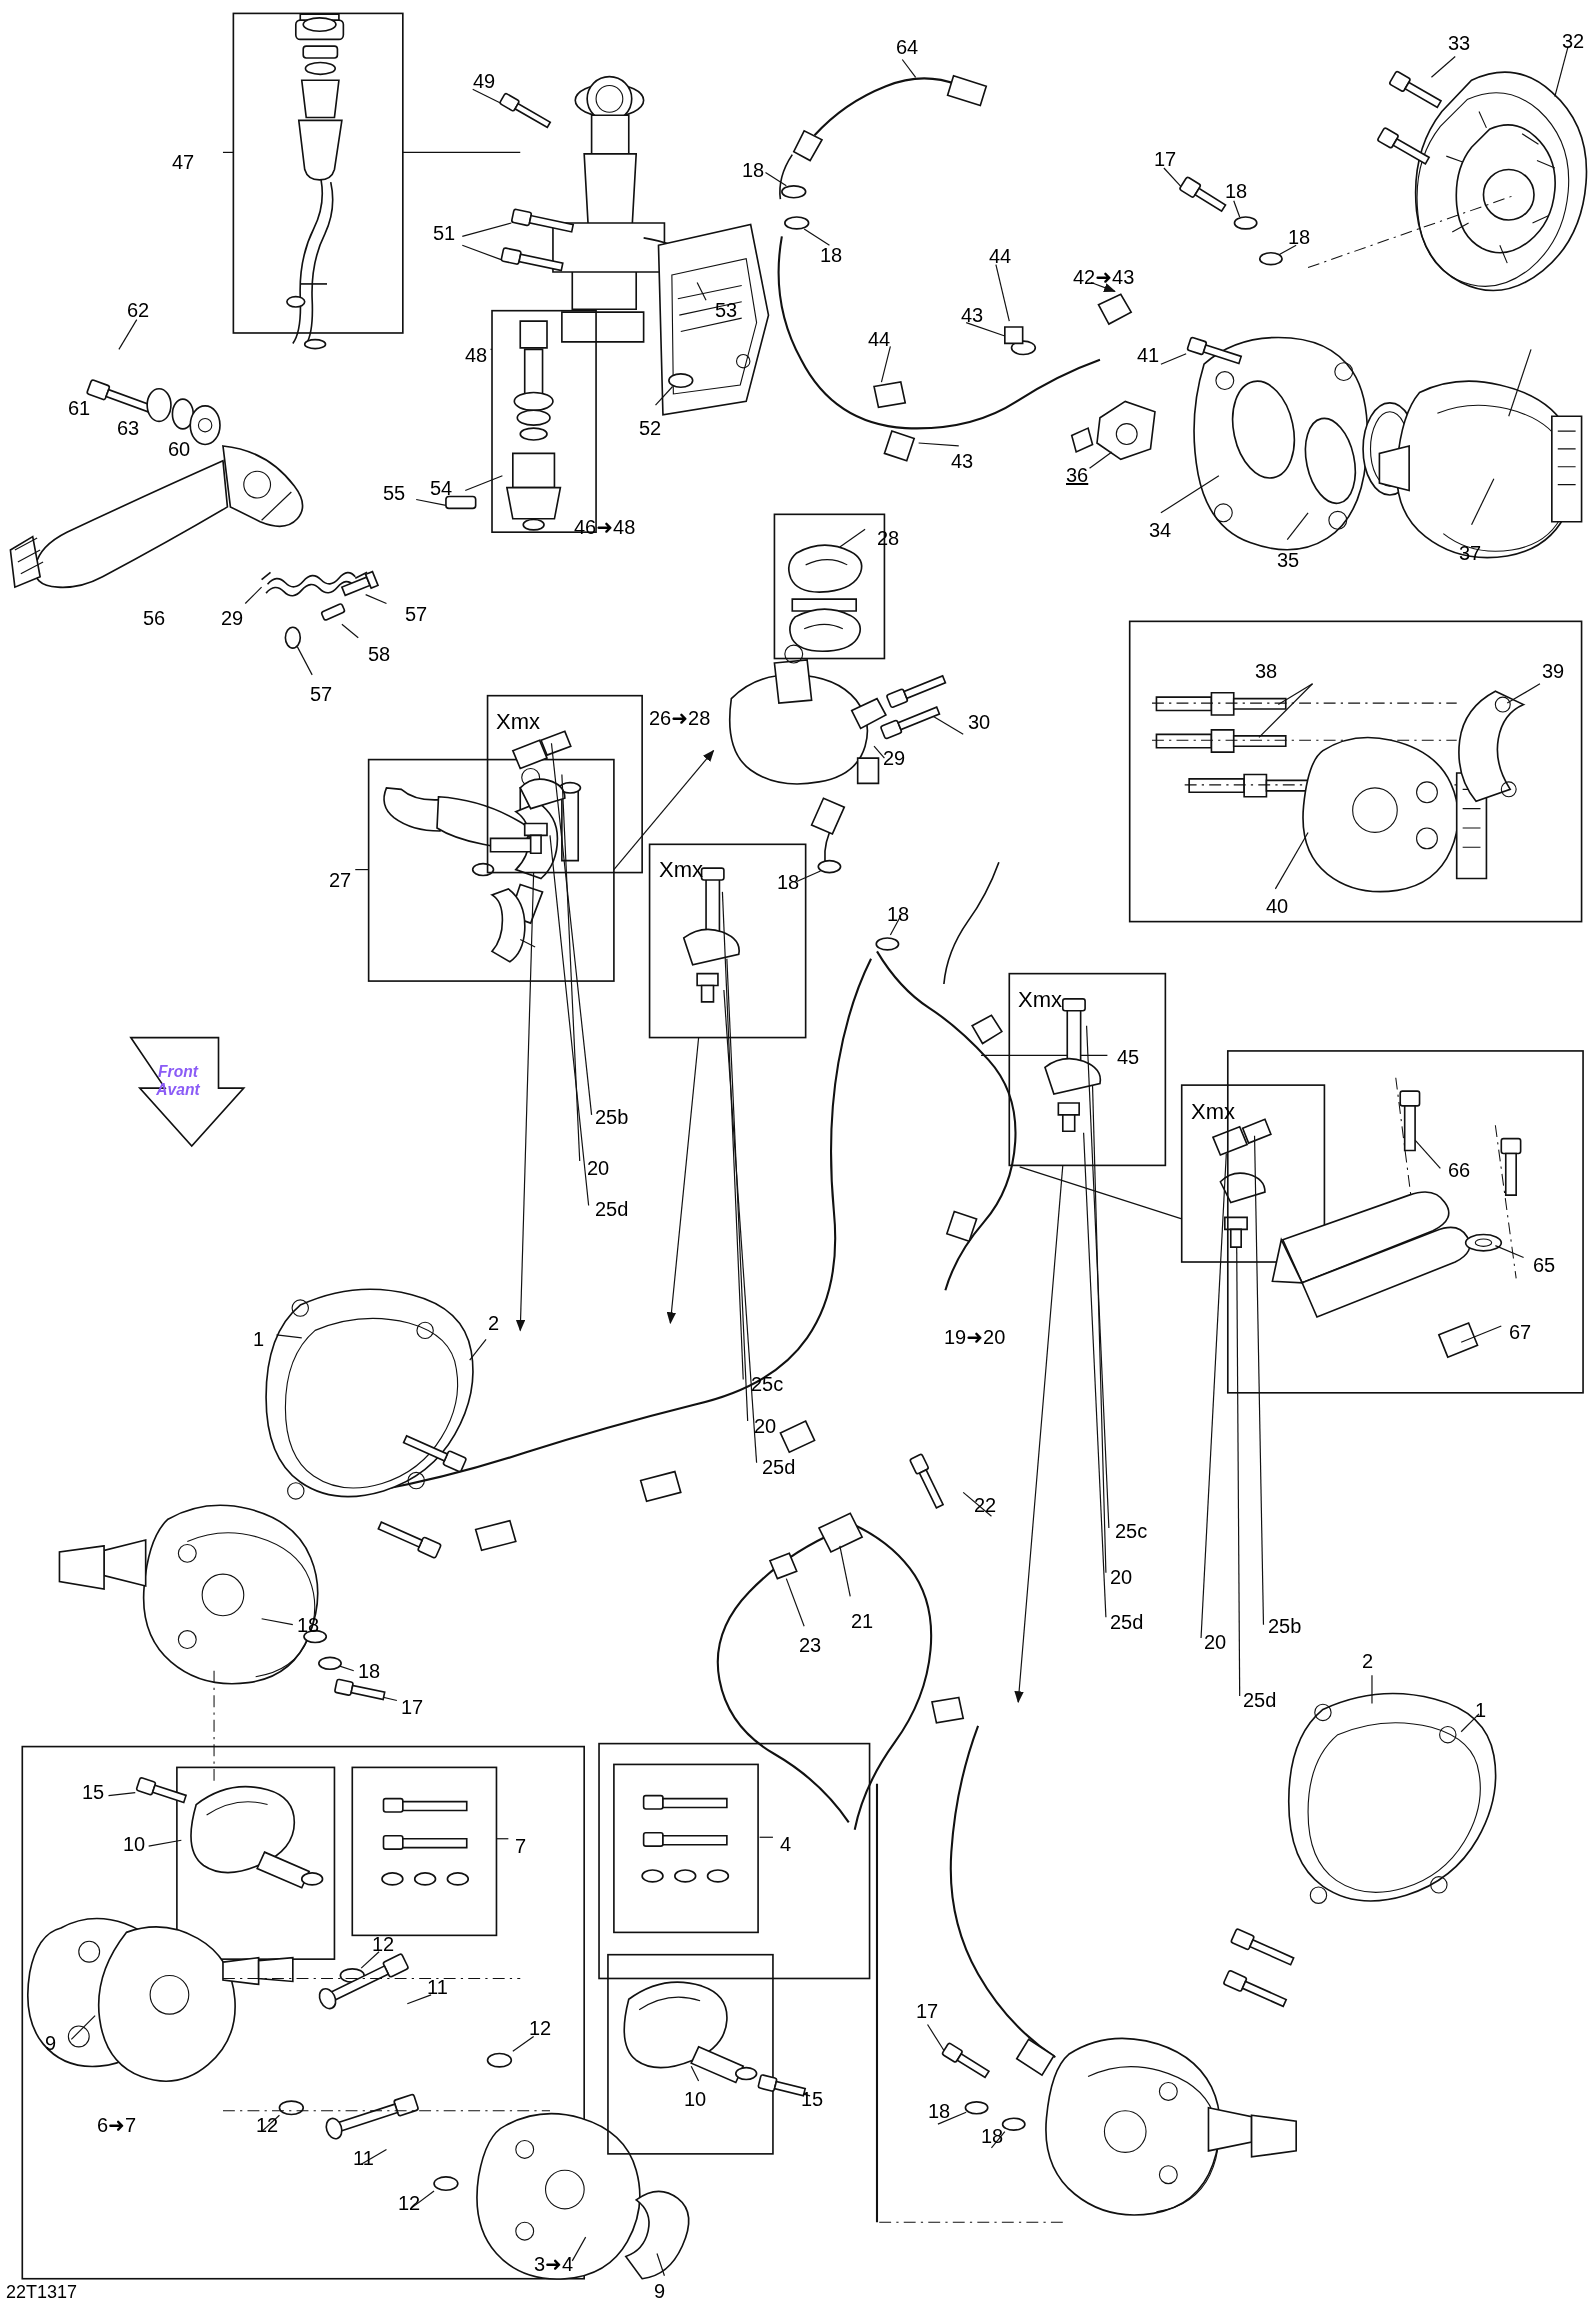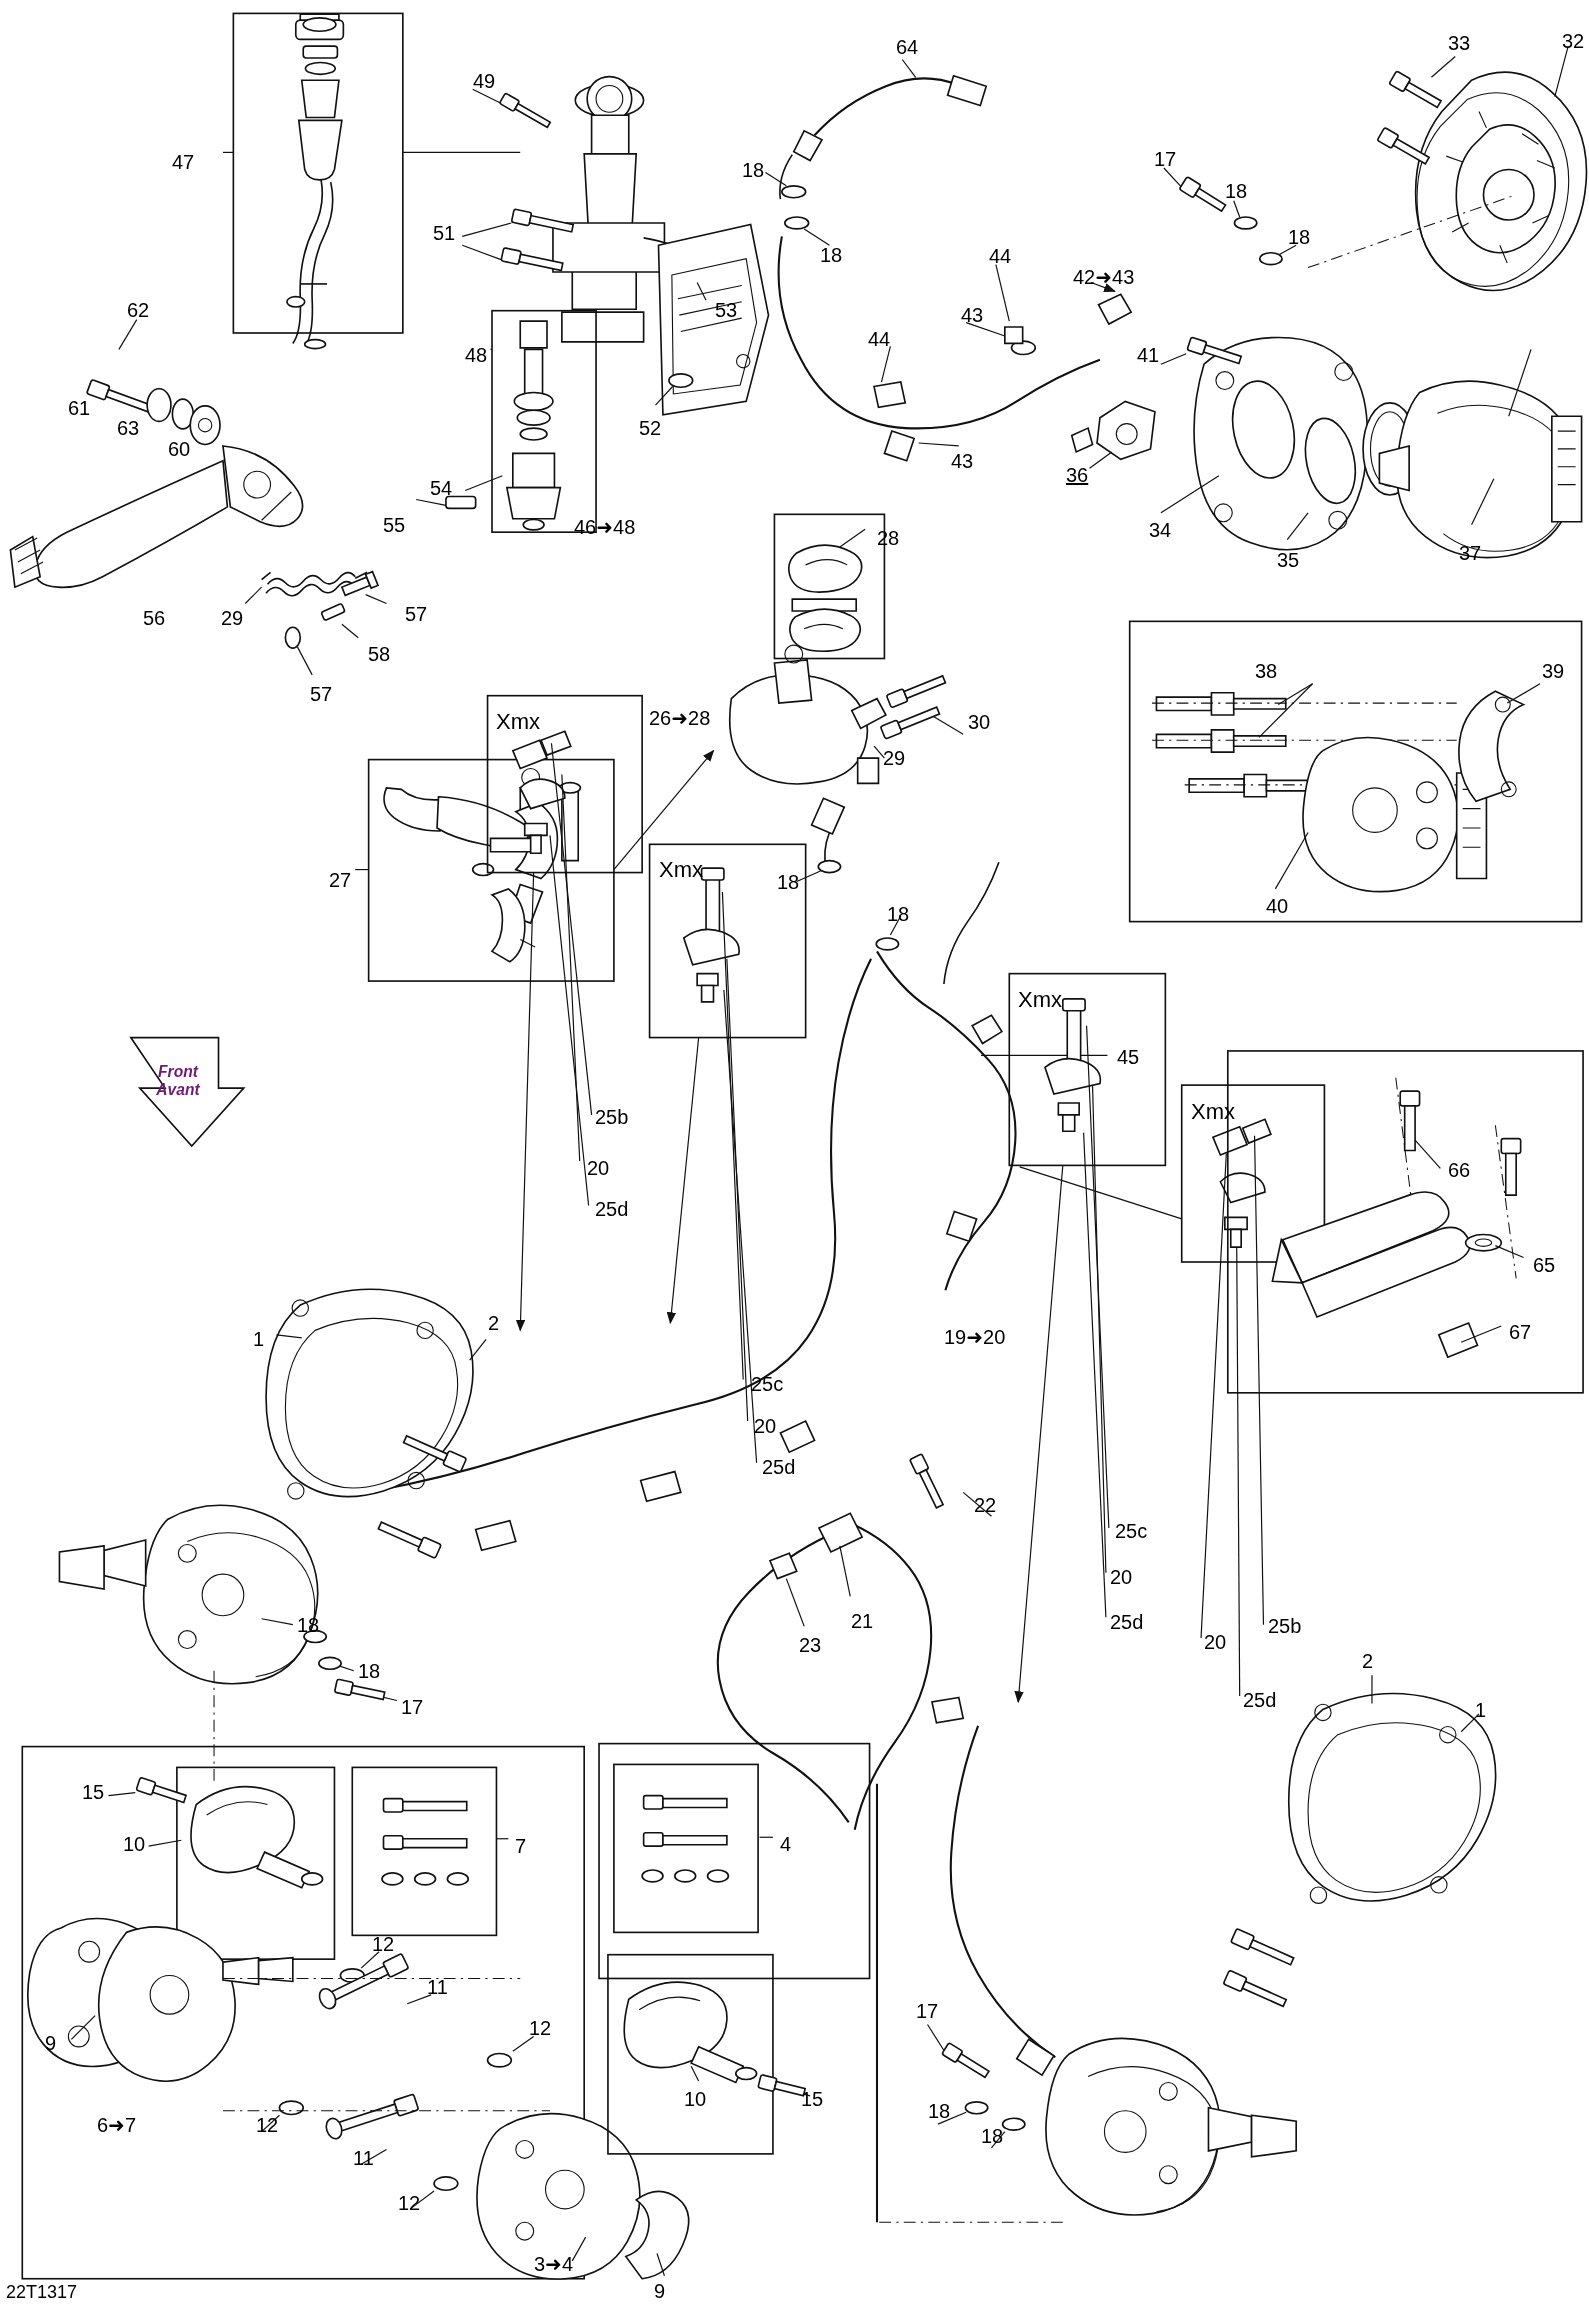--- a/index.html
+++ b/index.html
@@ -41,21 +41,21 @@
     bottom: 4.5px;
     font-size: 18px;
     color: #000;
     font-family: "Liberation Sans", sans-serif;
   }
   .frontbox {
     position: absolute;
     font-size: 15.6px;
     font-weight: bold;
     font-style: italic;
-    color: #701a75;
+    color: #8b5cf6;
     line-height: 1.15;
     text-align: center;
   }
 </style>
 </head>
 <body>
 
 <div id="sheet">
 
   <svg class="art" viewBox="0 0 2138 3104" xmlns="http://www.w3.org/2000/svg">
@@ -696,21 +696,21 @@
       <div class="lbl" style="left: 68px; top: 398px;">61</div>
       <div class="lbl" style="left: 639px; top: 418px;">52</div>
       <div class="lbl" style="left: 117px; top: 418px;">63</div>
       <div class="lbl" style="left: 168px; top: 439px;">60</div>
       <div class="lbl" style="left: 430px; top: 478px;">54</div>
       <div class="lbl" style="left: 951px; top: 451px;">43</div>
       <div class="lbl" style="left: 1066px; top: 465px; text-decoration: underline;">36</div>
       <div class="lbl" style="left: 1149px; top: 520px;">34</div>
       <div class="lbl" style="left: 1277px; top: 550px;">35</div>
       <div class="lbl" style="left: 1459px; top: 543px;">37</div>
-      <div class="lbl" style="left: 383px; top: 483px; margin-top: 32px;">55</div>
+      <div class="lbl" style="left: 383px; top: 483px;">55</div>
       <div class="lbl" style="left: 574px; top: 517px;">46➜48</div>
       <div class="lbl" style="left: 877px; top: 528px;">28</div>
       <div class="lbl" style="left: 143px; top: 608px;">56</div>
       <div class="lbl" style="left: 221px; top: 608px;">29</div>
       <div class="lbl" style="left: 405px; top: 604px;">57</div>
       <div class="lbl" style="left: 368px; top: 644px;">58</div>
       <div class="lbl" style="left: 310px; top: 684px;">57</div>
       <div class="lbl" style="left: 1255px; top: 661px;">38</div>
       <div class="lbl" style="left: 1542px; top: 661px;">39</div>
       <div class="lbl" style="left: 649px; top: 708px;">26➜28</div>

